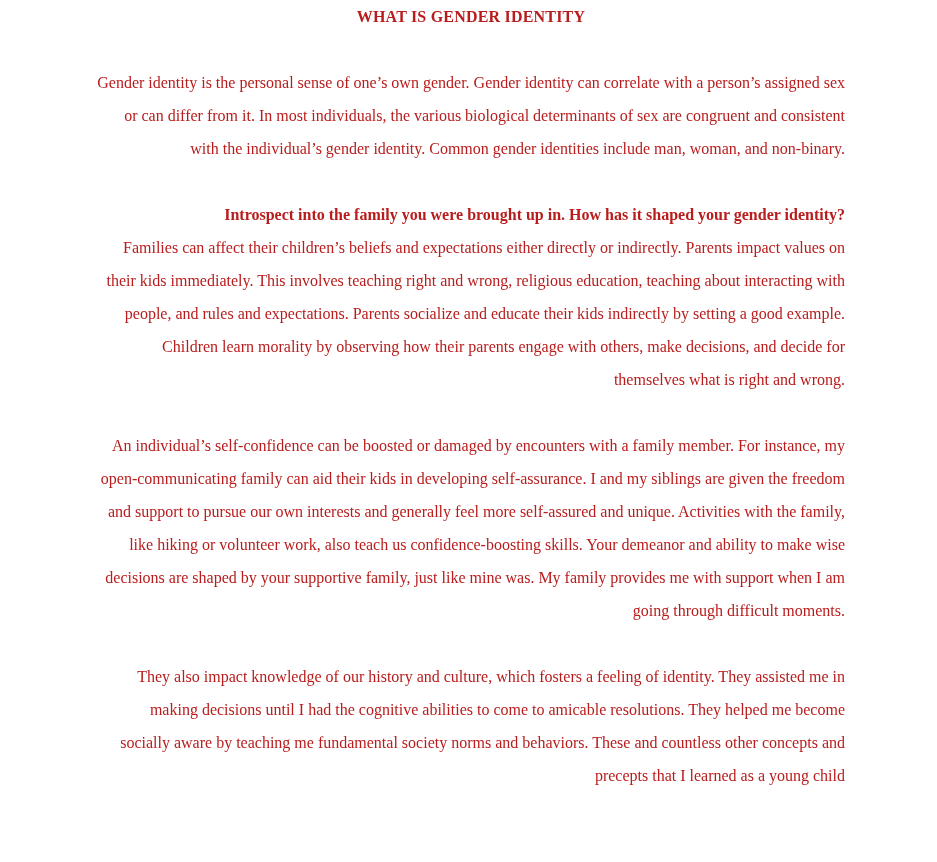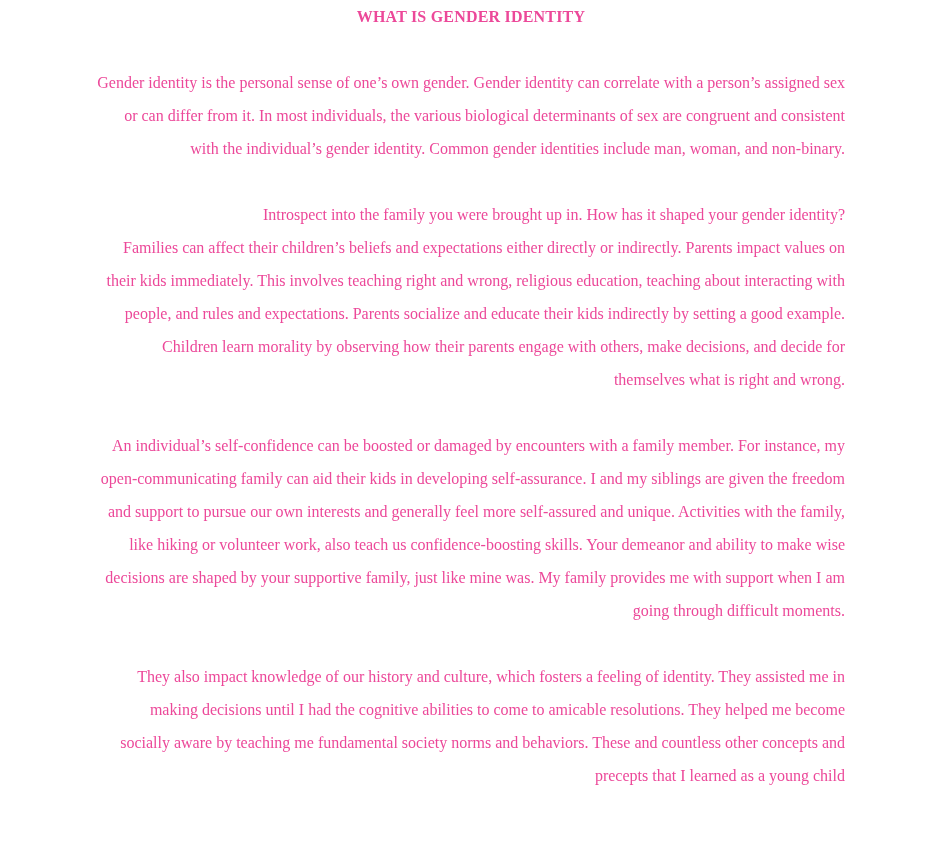--- a/index.html
+++ b/index.html
@@ -8,42 +8,42 @@
     background: #ffffff;
   }
   .page {
     position: relative;
     width: 937px;
     height: 862px;
     background: #ffffff;
     overflow: hidden;
     font-family: "Liberation Serif", "DejaVu Serif", serif;
     font-size: 16px;
-    color: #ec4899;
+    color: #b91c1c;
   }
   .content {
     margin-left: 97px;
     width: 748px;
   }
   .title {
     margin: 0;
     font-size: 16px;
     font-weight: bold;
     text-align: center;
     line-height: 33px;
     letter-spacing: 0.2px;
   }
   .para {
     margin: 33px 0 0 0;
     line-height: 33px;
     text-align: right;
   }
   .para .heading {
     display: block;
-    font-weight: normal;
+    font-weight: bold;
   }
 </style>
 </head>
 <body>
 
 <div class="page">
   <div class="content">
 
     <h1 class="title">WHAT IS GENDER IDENTITY</h1>
 

